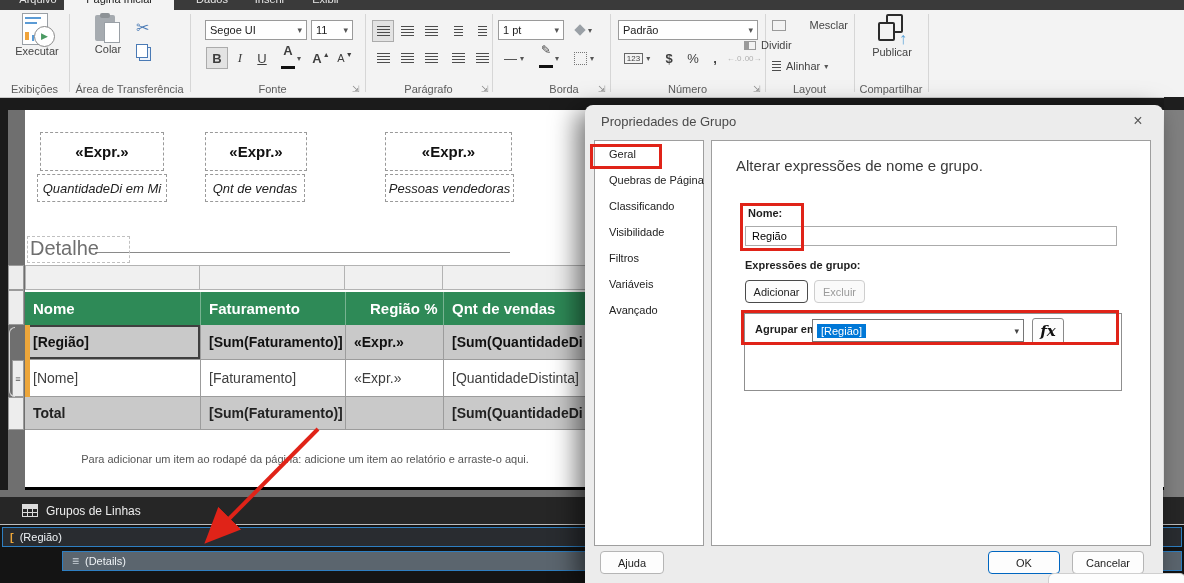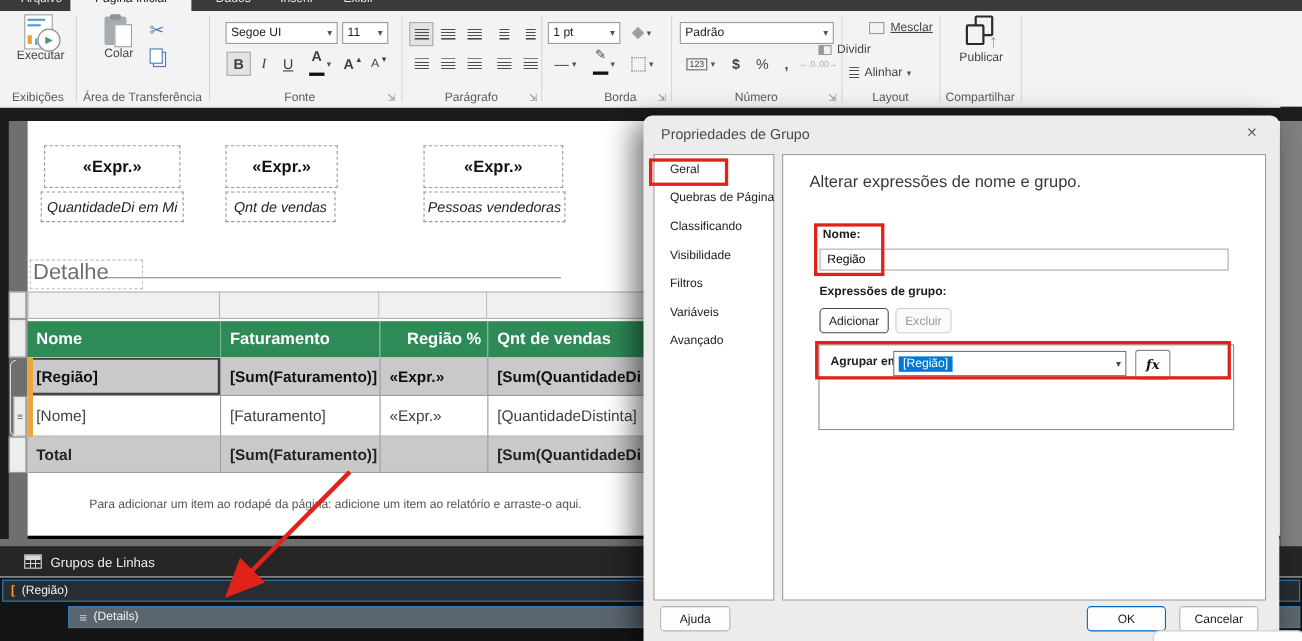--- a/index.html
+++ b/index.html
@@ -121,21 +121,21 @@
   .dbtn.primary{border:1.5px solid #0066c0;}
   .dbtn.dark{border:1.5px solid #4a4a4a;}
   .dbtn.disabled{color:#9a9a9a;border-color:#cecece;background:#fafafa;}
   .listbox{position:absolute;left:32px;top:172px;width:376px;height:76px;border:1px solid #8f8f8f;background:#fff;}
   .gcombo{position:absolute;left:67px;top:5px;width:212px;height:23px;border:1px solid #767676;background:#fff;
           display:flex;align-items:center;padding:0 4px;box-sizing:border-box;}
   .gcombo .selval{background:#0078d7;color:#fff;padding:1px 4px;font-size:11px;}
   .gcombo .chev{margin-left:auto;color:#444;font-size:9px;}
   .fxbtn{position:absolute;left:287px;top:4px;width:30px;height:25px;border:1px solid #8a8a8a;border-radius:3px;
          background:#fdfdfd;text-align:center;line-height:24px;font-family:"DejaVu Serif",serif;
-         font-style:italic;font-weight:bold;font-size:12px;color:#111;}
+         font-style:italic;font-weight:bold;font-size:15px;color:#111;}
 
   .redbox{position:absolute;border:3px solid #e02318;box-sizing:border-box;pointer-events:none;}
   .blob{position:absolute;left:1048px;top:573px;width:136px;height:16px;background:#fdfdfd;
         border:1px solid #cfcfcf;border-radius:6px;}
   .arrowsvg{position:absolute;left:0;top:0;width:1184px;height:583px;pointer-events:none;}
 </style>
 </head>
 <body>
 
 <div class="screen">
@@ -285,21 +285,21 @@
       <span class="chev" style="font-size:8px;margin-left:3px;color:#555;">▾</span>
     </div>
     <div class="sbtn" style="left:660px;top:37px;width:18px;font-weight:bold;">$</div>
     <div class="sbtn" style="left:682px;top:37px;width:22px;">%</div>
     <div class="sbtn" style="left:708px;top:37px;width:14px;font-weight:bold;">,</div>
     <div class="sbtn grayed" style="left:724px;top:37px;width:20px;font-size:8px;">←.0</div>
     <div class="sbtn grayed" style="left:742px;top:37px;width:20px;font-size:8px;">.00→</div>
     <div class="glabel" style="left:610px;width:155px;">Número</div>
     <div class="launcher" style="left:753px;">⇲</div>
 
-    <div class="sbtn" style="left:772px;top:4px;width:76px;justify-content:flex-end;font-size:11px;color:#444;text-decoration:underline;">
+    <div class="sbtn" style="left:772px;top:4px;width:76px;justify-content:space-between;font-size:11px;color:#444;">
       <span style="width:12px;height:9px;border:1px solid #9a9a9a;margin-right:5px;"></span>
       <span>Mesclar</span>
     </div>
     <div class="sbtn" style="left:744px;top:24px;width:76px;justify-content:flex-start;font-size:11px;color:#444;">
       <span style="width:12px;height:9px;border:1px solid #9a9a9a;border-left:5px solid #9a9a9a;margin-right:5px;box-sizing:border-box;"></span>
       <span>Dividir</span>
     </div>
     <div class="sbtn" style="left:772px;top:45px;width:80px;justify-content:flex-start;font-size:11px;color:#444;">
       <span class="st narrow" style="margin-right:5px;"></span>
       <span>Alinhar</span>

